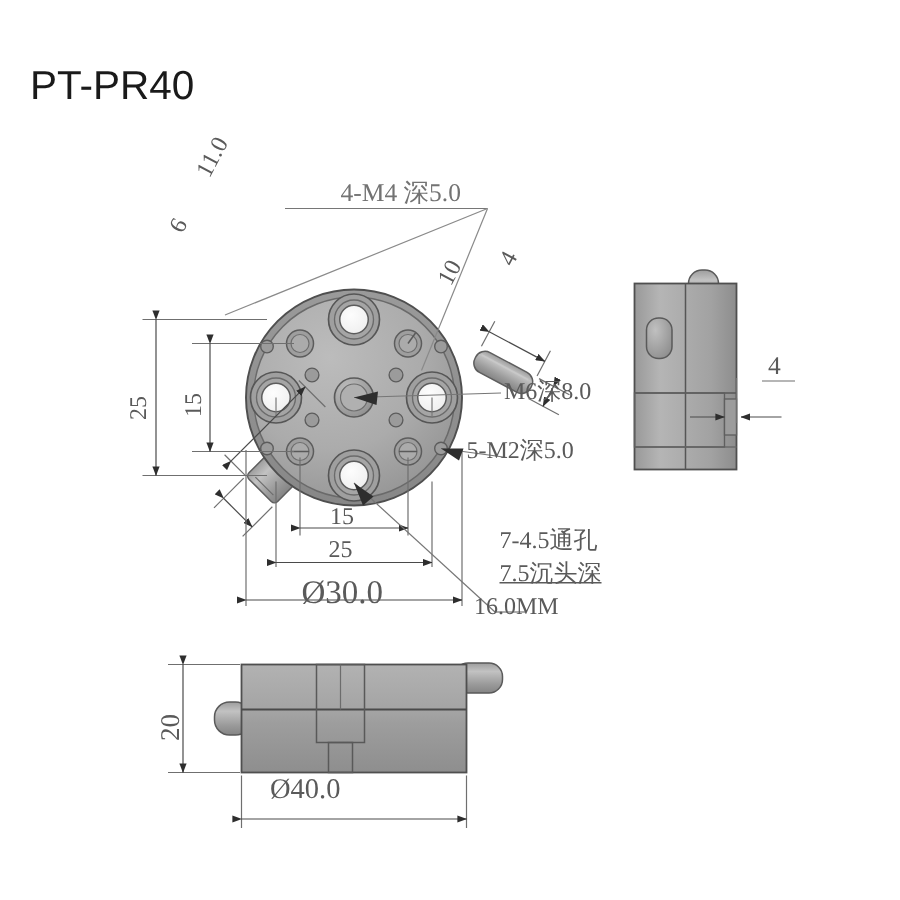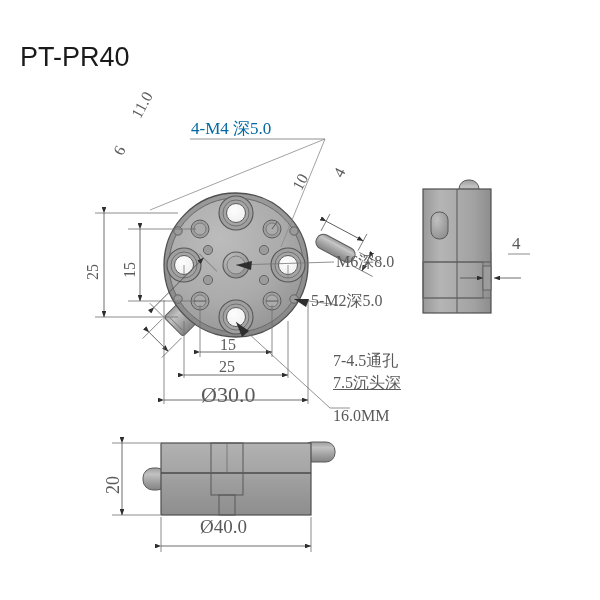--- a/index.html
+++ b/index.html
@@ -12,21 +12,21 @@
   #title{
     position:absolute;left:20px;top:42px;
     font-family:"Liberation Sans", sans-serif;
     font-size:27px;color:#1a1a1a;letter-spacing:0px;white-space:nowrap;
   }
   .lbl{
     position:absolute;white-space:nowrap;
     font-family:"Liberation Serif", serif;
     color:#5a5a5a;font-size:16px;line-height:1.15;
   }
-  .lbl.dark{color:#0369a1;}
+  .lbl.dark{color:#737373;margin-left:36px;}
   svg{position:absolute;left:0;top:0;}
 </style>
 </head>
 <body>
 
 <div id="stage">
 
   <div id="title">PT-PR40</div>
 
   <svg width="600" height="600" viewBox="0 0 600 600">
@@ -277,21 +277,21 @@
   <div class="lbl" style="left:219px;top:358px;">25</div>
 
   <div class="lbl" style="left:201px;top:382px;font-size:22px;">Ø30.0</div>
 
   <div class="lbl" style="left:336px;top:253px;font-size:16px;">M6深8.0</div>
 
   <div class="lbl" style="left:311px;top:292px;font-size:16px;">5-M2深5.0</div>
 
   <div class="lbl" style="left:333px;top:352px;font-size:16px;">7-4.5通孔</div>
   <div class="lbl" style="left:333px;top:374px;font-size:16px;text-decoration:underline;">7.5沉头深</div>
-  <div class="lbl" style="left:333px;top:396px;font-size:16px;margin-top:11px;">16.0MM</div>
+  <div class="lbl" style="left:316px;top:396px;font-size:16px;">16.0MM</div>
 
   <div class="lbl" style="left:512px;top:234px;font-size:17px;">4</div>
 
   <div class="lbl" style="left:103px;top:494px;transform:rotate(-90deg);transform-origin:left top;font-size:18px;">20</div>
 
-  <div class="lbl" style="left:200px;top:516px;font-size:19px;">Ø40.0</div>
+  <div class="lbl" style="left:180px;top:516px;font-size:19px;">Ø40.0</div>
 
 </div>
 
 </body></html>

